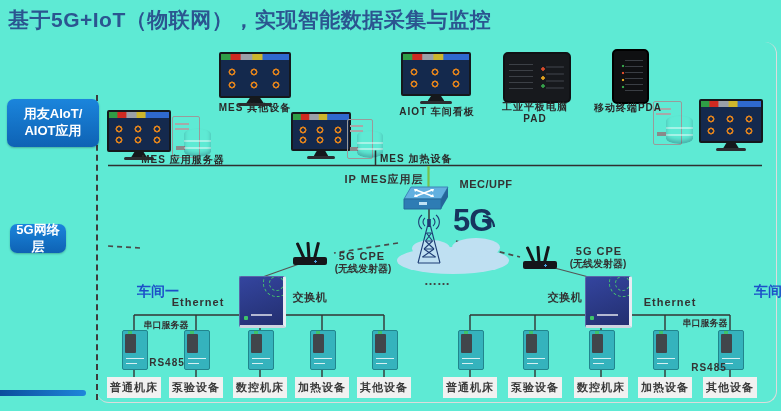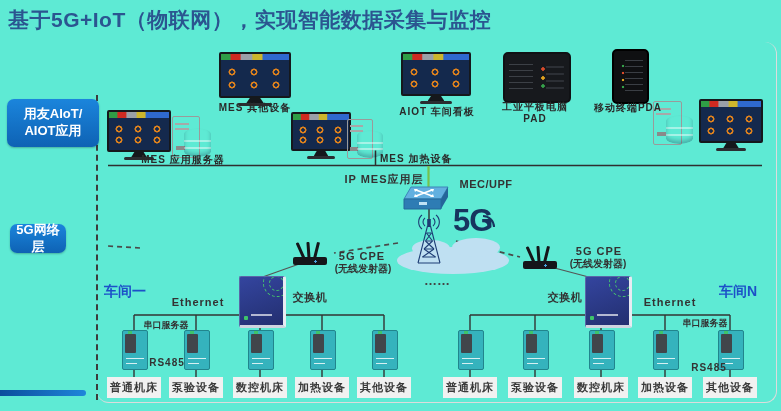--- a/index.html
+++ b/index.html
@@ -15,21 +15,21 @@
              font-size:13px;line-height:1.3;box-shadow:0 1px 2px rgba(0,0,0,.25);z-index:3;}
   .bottom-bar{left:0;top:390px;width:86px;height:6px;background:linear-gradient(90deg,#0b4e9c,#1e86da);border-radius:0 3px 3px 0;}
   .dash-divider{left:96px;top:95px;height:305px;width:0;border-left:2px dashed #3c3c3c;}
   .panel{left:97px;top:42px;width:679px;height:360px;border-right:1px solid #dcdcdc;border-bottom:1px solid #dcdcdc;
          border-radius:0 12px 12px 12px;}
   
   .lbl{font-size:10px;font-weight:bold;color:#2a2a2a;text-align:center;letter-spacing:1px;z-index:3;}
   .lbl-sm{font-size:9px;font-weight:bold;color:#333;text-align:center;z-index:3;}
   .lbl-net{font-size:11px;font-weight:bold;color:#333;text-align:center;letter-spacing:1px;z-index:3;}
   .lbl-red{color:#a03232;}
-  .workshop-name{font-size:14px;font-weight:bold;color:#1c50c8;text-align:left;z-index:3;}
+  .workshop-name{font-size:14px;font-weight:bold;color:#1c50c8;text-align:center;z-index:3;margin-left:28px;}
   .device-box{background:#f1f1f1;color:#3a3a3a;font-size:11px;font-weight:bold;display:flex;align-items:center;
               justify-content:center;letter-spacing:1px;z-index:2;}
   .five-g{font-size:31px;font-weight:900;color:#17345e;z-index:3;letter-spacing:-1px;}
   .ellipsis{font-size:13px;font-weight:bold;color:#444;z-index:3;}
   
   .monitor{display:flex;flex-direction:column;align-items:center;z-index:2;}
   .mscreen{width:100%;flex:1;box-sizing:border-box;border:2px solid #15181c;border-radius:2px;
     background-color:#14294d;
     background-image:
       linear-gradient(90deg,#2f9e46 0 13%,#cf2a21 15% 28%,#9aa0a8 30% 45%,#cdb62c 47% 60%,#2f69ce 62% 100%),

